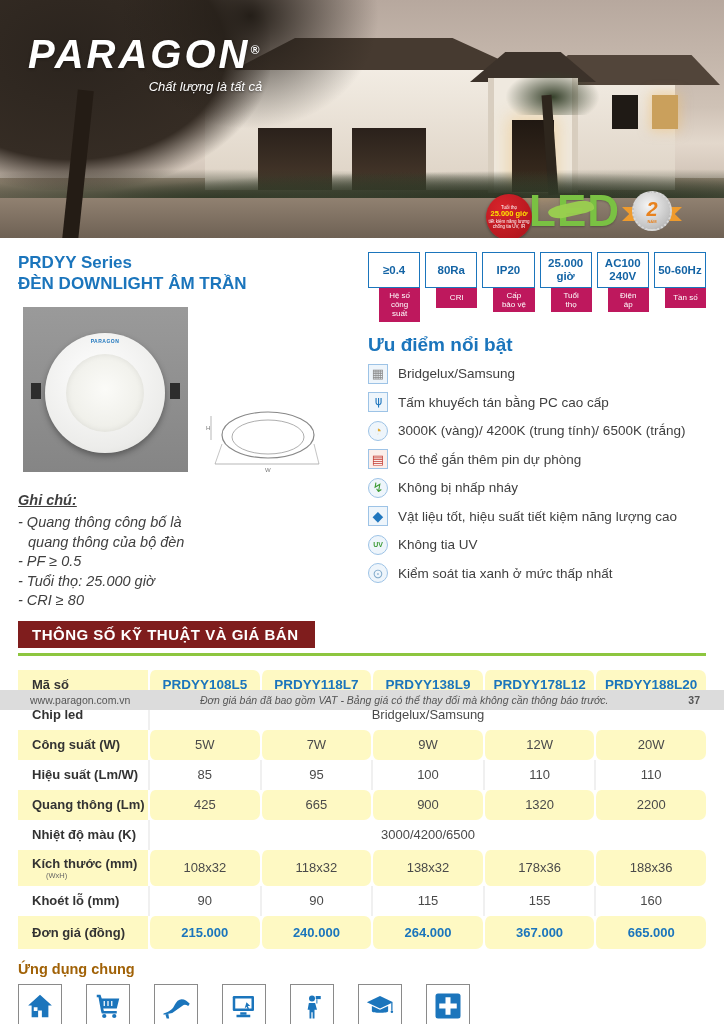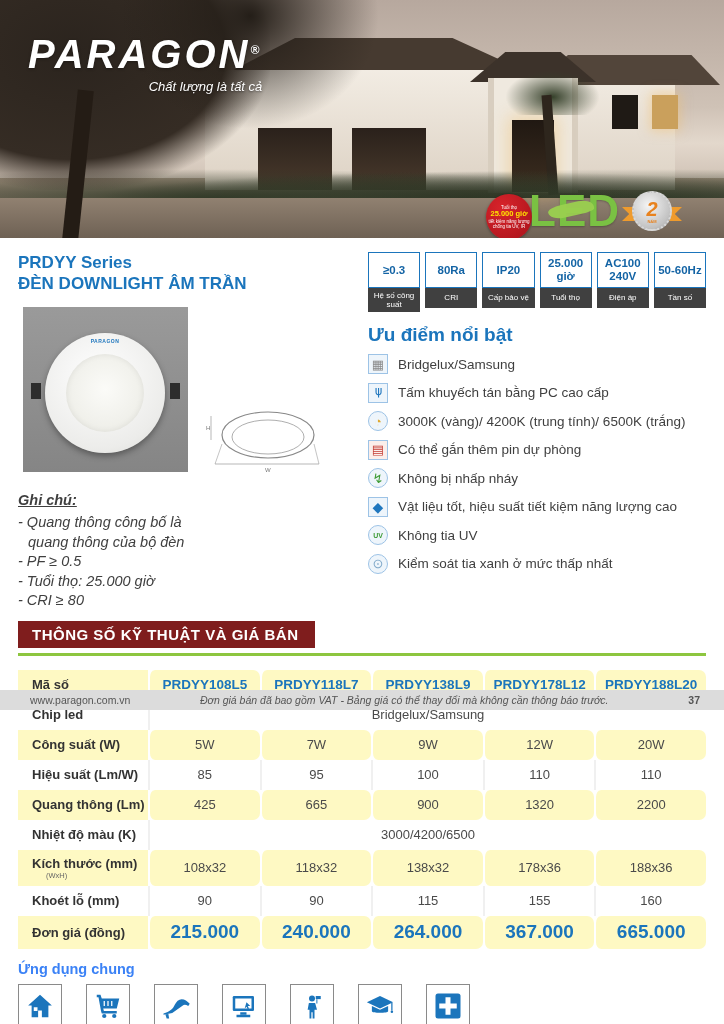--- a/index.html
+++ b/index.html
@@ -91,22 +91,22 @@
   .notes { margin-top:14px; font-style:italic; color:#3f3f3f; font-size:14.5px; line-height:1.35; }
   .notes-heading { font-weight:bold; text-decoration:underline; margin-bottom:3px; }
   .notes .cont { padding-left:10px; }
 
   
   .spec-badges { display:flex; gap:5px; }
   .spec-badge { flex:1; display:flex; flex-direction:column; }
   .spec-badge .val { border:1.5px solid #1b75bc; background:#fff; color:#1464a5; font-weight:bold;
           font-size:11.5px; text-align:center; height:36px; display:flex; align-items:center; justify-content:center;
           line-height:1.1; padding:1px; }
-  .spec-badge .lab { background:#404040; color:#fff; font-size:8px; text-align:center; padding:3px 1px;
-          line-height:1.15; min-height:20px; display:flex; align-items:center; justify-content:center; }
+  .spec-badge .lab { background:#be185d; color:#fff; font-size:8px; text-align:center; padding:3px 8px;
+          line-height:1.15; min-height:20px; display:flex; align-items:center; justify-content:center;margin-left:11px; }
 
   .features-heading { color:#1b75bc; font-weight:bold; font-size:19px; margin:12px 0 8px 0; }
   .feature { display:flex; align-items:center; gap:10px; margin-bottom:8.5px; }
   .fi { width:20px; height:20px; flex:none; border:1px solid #9dc3e6; background:#eef5fb;
         display:flex; align-items:center; justify-content:center; font-size:13px; line-height:1; }
   .fi.round { border-radius:50%; }
   .fi.chip { color:#8a8a8a; } .fi.diff { color:#2077be; transform:none; }
   .fi.diff span { display:inline-block; transform:rotate(180deg); }
   .fi.temp { color:#e0a92e; } .fi.batt { color:#c43c34; background:#fbeeea; }
   .fi.flick { color:#3d9b35; } .fi.diam { color:#2077be; font-size:14px; }
@@ -124,28 +124,28 @@
   .trow { display:grid; grid-template-columns:130px repeat(5, 1fr); align-items:stretch; }
   .trow > div { display:flex; align-items:center; justify-content:center; text-align:center;
           min-height:30px; font-size:13px; color:#4a4a4a; padding:4px 2px; }
   .trow > .rl { justify-content:flex-start; text-align:left; padding-left:14px; font-weight:bold; color:#333;
           flex-direction:column; align-items:flex-start; justify-content:center; }
   .trow.gray > div { background:#fef9c3; }
   .trow.gray > div + div { border-left:2px solid #fff;border-radius:7px; }
   .trow.white > div + div { border-left:2px solid #f0f0f0; }
   .trow .model { color:#1b75bc; font-weight:bold; font-size:13.5px; }
   .trow .merged { grid-column:2 / span 5; }
-  .trow .price { color:#1b75bc; font-weight:bold; font-size:19px; }
+  .trow .price { color:#1b75bc; font-weight:bold; font-size:13px; }
   .trow .sub { font-size:7.5px; font-weight:normal; color:#666; margin-left:14px; }
   .trow.tall > div { min-height:36px; }
   .trow.ptall > div { min-height:33px; }
 
   
   .apps { margin-top:12px; }
-  .apps-heading { font-weight:bold; color:#3b82f6; font-size:14.5px; margin-bottom:7px; }
+  .apps-heading { font-weight:bold; color:#a16207; font-size:14.5px; margin-bottom:7px; }
   .app-row { display:flex; gap:22px; }
   .app { width:46px; text-align:center; }
   .app .tile { width:44px; height:44px; border:1px solid #8a8a8a; background:#fff;
           display:flex; align-items:center; justify-content:center; }
 
   
   .footer { position:absolute; left:0; bottom:18px; width:724px; height:20px; background:#dcdcdc;
           display:flex; align-items:center; font-size:10.5px; color:#555; }
   .footer .furl { margin-left:30px; width:170px; }
   .footer .fdisc { font-style:italic; flex:1; }
@@ -231,21 +231,21 @@
           <div class="cont">quang thông của bộ đèn</div>
           <div>- PF ≥ 0.5</div>
           <div>- Tuổi thọ: 25.000 giờ</div>
           <div>- CRI ≥ 80</div>
         </div>
       </div>
 
       <div class="col-right">
         <div class="spec-badges">
           <div class="spec-badge">
-            <div class="val">≥0.3</div>
+            <div class="val">≥0.4</div>
             <div class="lab">Hệ số công suất</div>
           </div>
           <div class="spec-badge">
             <div class="val">80Ra</div>
             <div class="lab">CRI</div>
           </div>
           <div class="spec-badge">
             <div class="val">IP20</div>
             <div class="lab">Cấp bảo vệ</div>
           </div>

